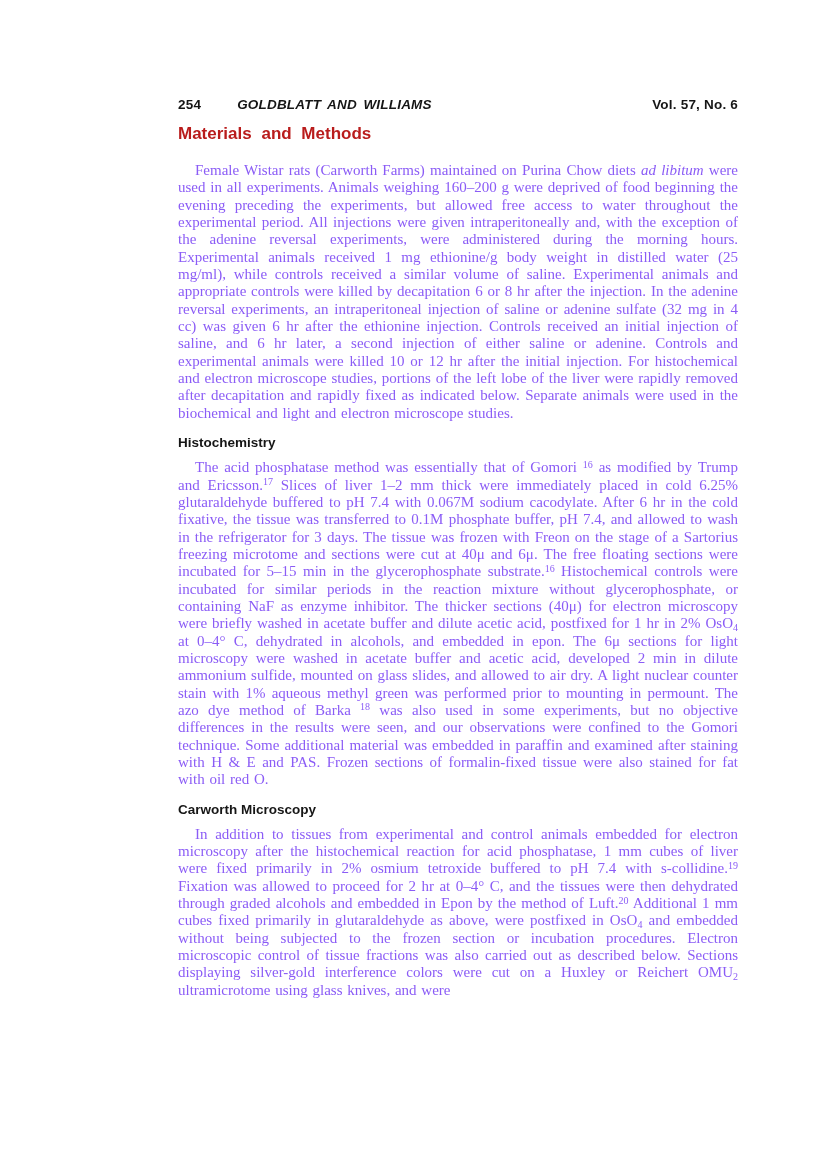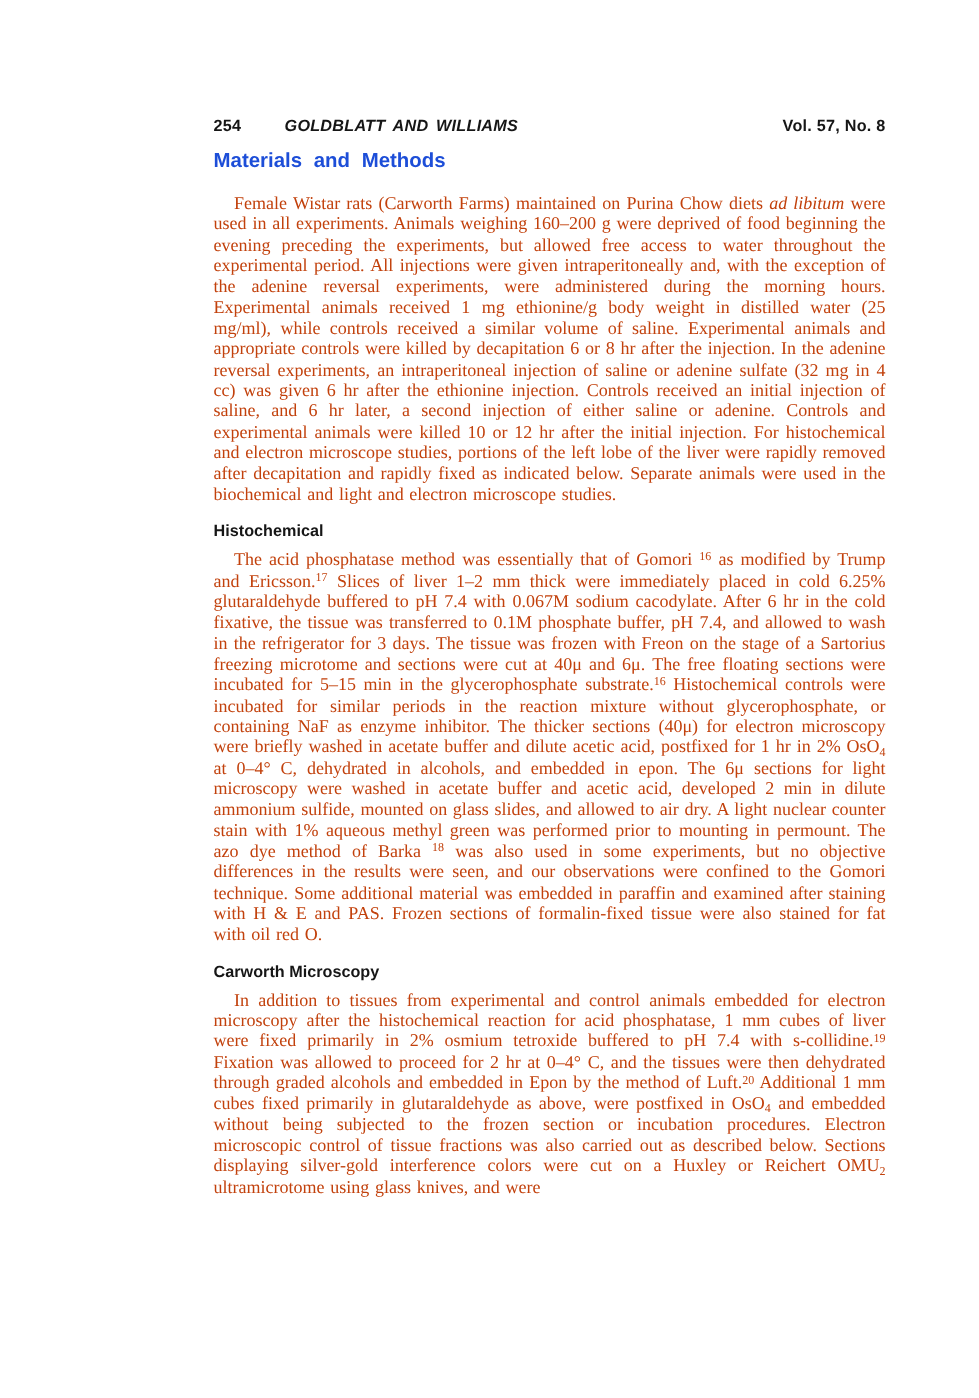--- a/index.html
+++ b/index.html
@@ -38,37 +38,37 @@
   }
   .page-header .vol-info {
     margin-left: auto;
   }
   .main-title {
     margin: 12px 0 18px 0;
     font-family: "Liberation Sans", "DejaVu Sans", sans-serif;
     font-weight: bold;
     font-size: 17px;
     word-spacing: 5px;
-    color: #1d4ed8;
+    color: #b91c1c;
   }
   .subheading {
     margin: 13px 0 9px 0;
     font-family: "Liberation Sans", "DejaVu Sans", sans-serif;
     font-weight: bold;
     font-size: 13.5px;
     color: #161616;
   }
   .body-para {
     margin: 0;
     font-family: "Liberation Serif", "DejaVu Serif", serif;
     font-size: 15px;
     line-height: 17.35px;
     text-align: justify;
     text-indent: 17px;
-    color: #c2410c;
+    color: #8b5cf6;
     word-spacing: 1px;
   }
   .body-para sup {
     font-size: 10px;
     line-height: 0;
     vertical-align: baseline;
     position: relative;
     top: -4.5px;
   }
   .body-para sub {
@@ -84,27 +84,27 @@
 </style>
 </head>
 <body>
 
 <div class="page">
   <div class="text-block">
 
     <div class="page-header">
       <span class="page-num">254</span>
       <span class="running-title">GOLDBLATT AND WILLIAMS</span>
-      <span class="vol-info">Vol. 57, No. 8</span>
+      <span class="vol-info">Vol. 57, No. 6</span>
     </div>
 
     <div class="main-title">Materials and Methods</div>
 
     <div>
         <p class="body-para"><span>Female Wistar rats (Carworth Farms) maintained on Purina Chow diets </span><i>ad libitum</i><span> were used in all experiments. Animals weighing 160–200 g were deprived of food beginning the evening preceding the experiments, but allowed free access to water throughout the experimental period. All injections were given intraperitoneally and, with the exception of the adenine reversal experiments, were administered during the morning hours. Experimental animals received 1 mg ethionine/g body weight in distilled water (25 mg/ml), while controls received a similar volume of saline. Experimental animals and appropriate controls were killed by decapitation 6 or 8 hr after the injection. In the adenine reversal experiments, an intraperitoneal injection of saline or adenine sulfate (32 mg in 4 cc) was given 6 hr after the ethionine injection. Controls received an initial injection of saline, and 6 hr later, a second injection of either saline or adenine. Controls and experimental animals were killed 10 or 12 hr after the initial injection. For histochemical and electron microscope studies, portions of the left lobe of the liver were rapidly removed after decapitation and rapidly fixed as indicated below. Separate animals were used in the biochemical and light and electron microscope studies.</span></p>
-        <div class="subheading">Histochemical</div>
+        <div class="subheading">Histochemistry</div>
         <p class="body-para"><span>The acid phosphatase method was essentially that of Gomori </span><sup>16</sup><span> as modified by Trump and Ericsson.</span><sup>17</sup><span> Slices of liver 1–2 mm thick were immediately placed in cold 6.25% glutaraldehyde buffered to pH 7.4 with 0.067M sodium cacodylate. After 6 hr in the cold fixative, the tissue was transferred to 0.1M phosphate buffer, pH 7.4, and allowed to wash in the refrigerator for 3 days. The tissue was frozen with Freon on the stage of a Sartorius freezing microtome and sections were cut at 40μ and 6μ. The free floating sections were incubated for 5–15 min in the glycerophosphate substrate.</span><sup>16</sup><span> Histochemical controls were incubated for similar periods in the reaction mixture without glycerophosphate, or containing NaF as enzyme inhibitor. The thicker sections (40μ) for electron microscopy were briefly washed in acetate buffer and dilute acetic acid, postfixed for 1 hr in 2% OsO</span><sub>4</sub><span> at 0–4° C, dehydrated in alcohols, and embedded in epon. The 6μ sections for light microscopy were washed in acetate buffer and acetic acid, developed 2 min in dilute ammonium sulfide, mounted on glass slides, and allowed to air dry. A light nuclear counter stain with 1% aqueous methyl green was performed prior to mounting in permount. The azo dye method of Barka </span><sup>18</sup><span> was also used in some experiments, but no objective differences in the results were seen, and our observations were confined to the Gomori technique. Some additional material was embedded in paraffin and examined after staining with H &amp; E and PAS. Frozen sections of formalin-fixed tissue were also stained for fat with oil red O.</span></p>
         <div class="subheading">Carworth Microscopy</div>
         <p class="body-para"><span>In addition to tissues from experimental and control animals embedded for electron microscopy after the histochemical reaction for acid phosphatase, 1 mm cubes of liver were fixed primarily in 2% osmium tetroxide buffered to pH 7.4 with s-collidine.</span><sup>19</sup><span> Fixation was allowed to proceed for 2 hr at 0–4° C, and the tissues were then dehydrated through graded alcohols and embedded in Epon by the method of Luft.</span><sup>20</sup><span> Additional 1 mm cubes fixed primarily in glutaraldehyde as above, were postfixed in OsO</span><sub>4</sub><span> and embedded without being subjected to the frozen section or incubation procedures. Electron microscopic control of tissue fractions was also carried out as described below. Sections displaying silver-gold interference colors were cut on a Huxley or Reichert OMU</span><sub>2</sub><span> ultramicrotome using glass knives, and were</span></p>
       </div>
 
   </div>
 </div>
 
 </body></html>

